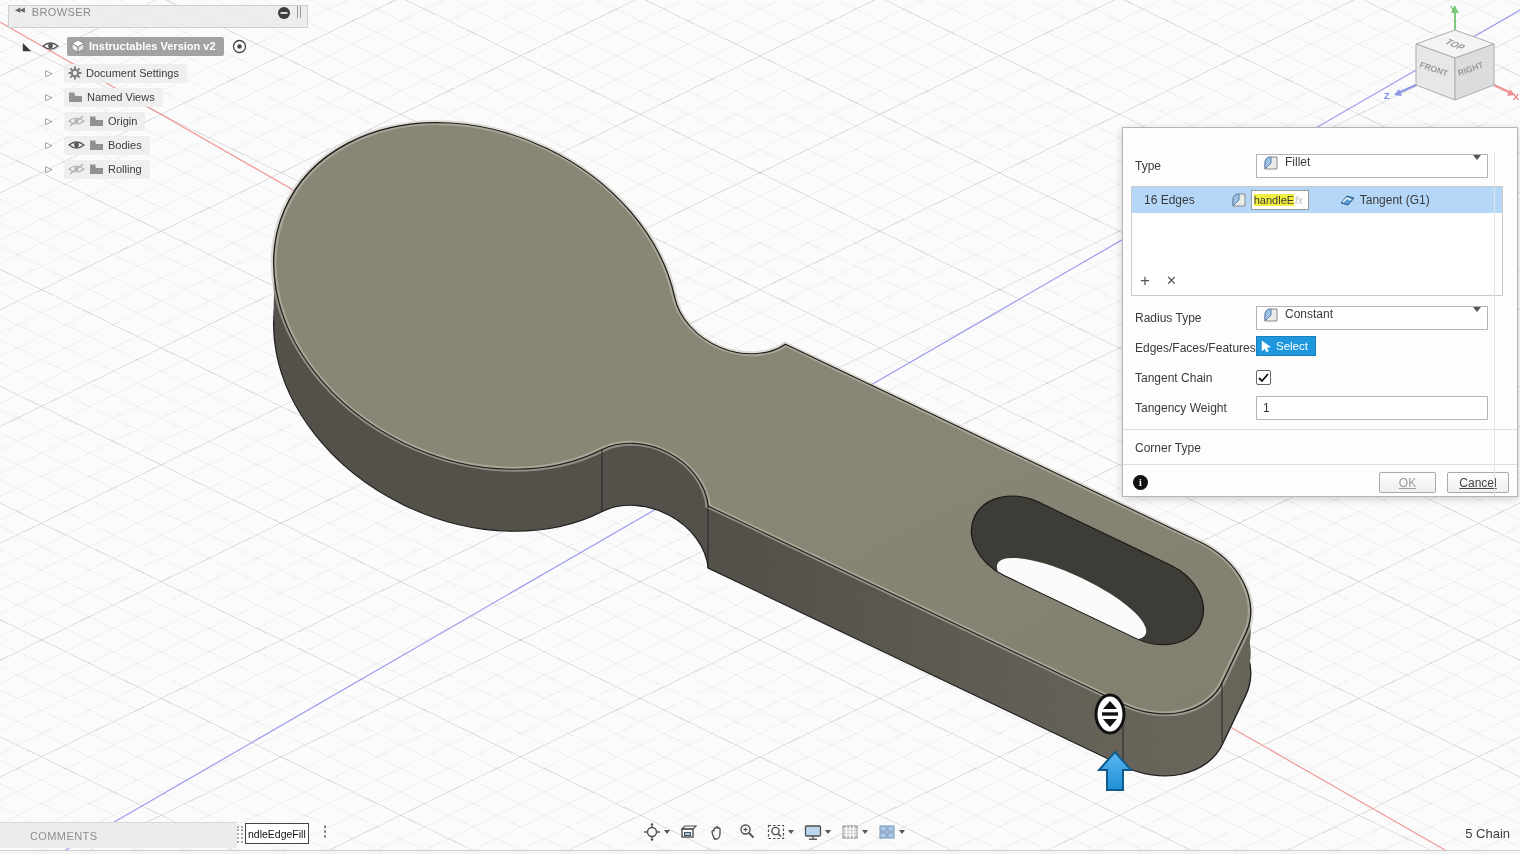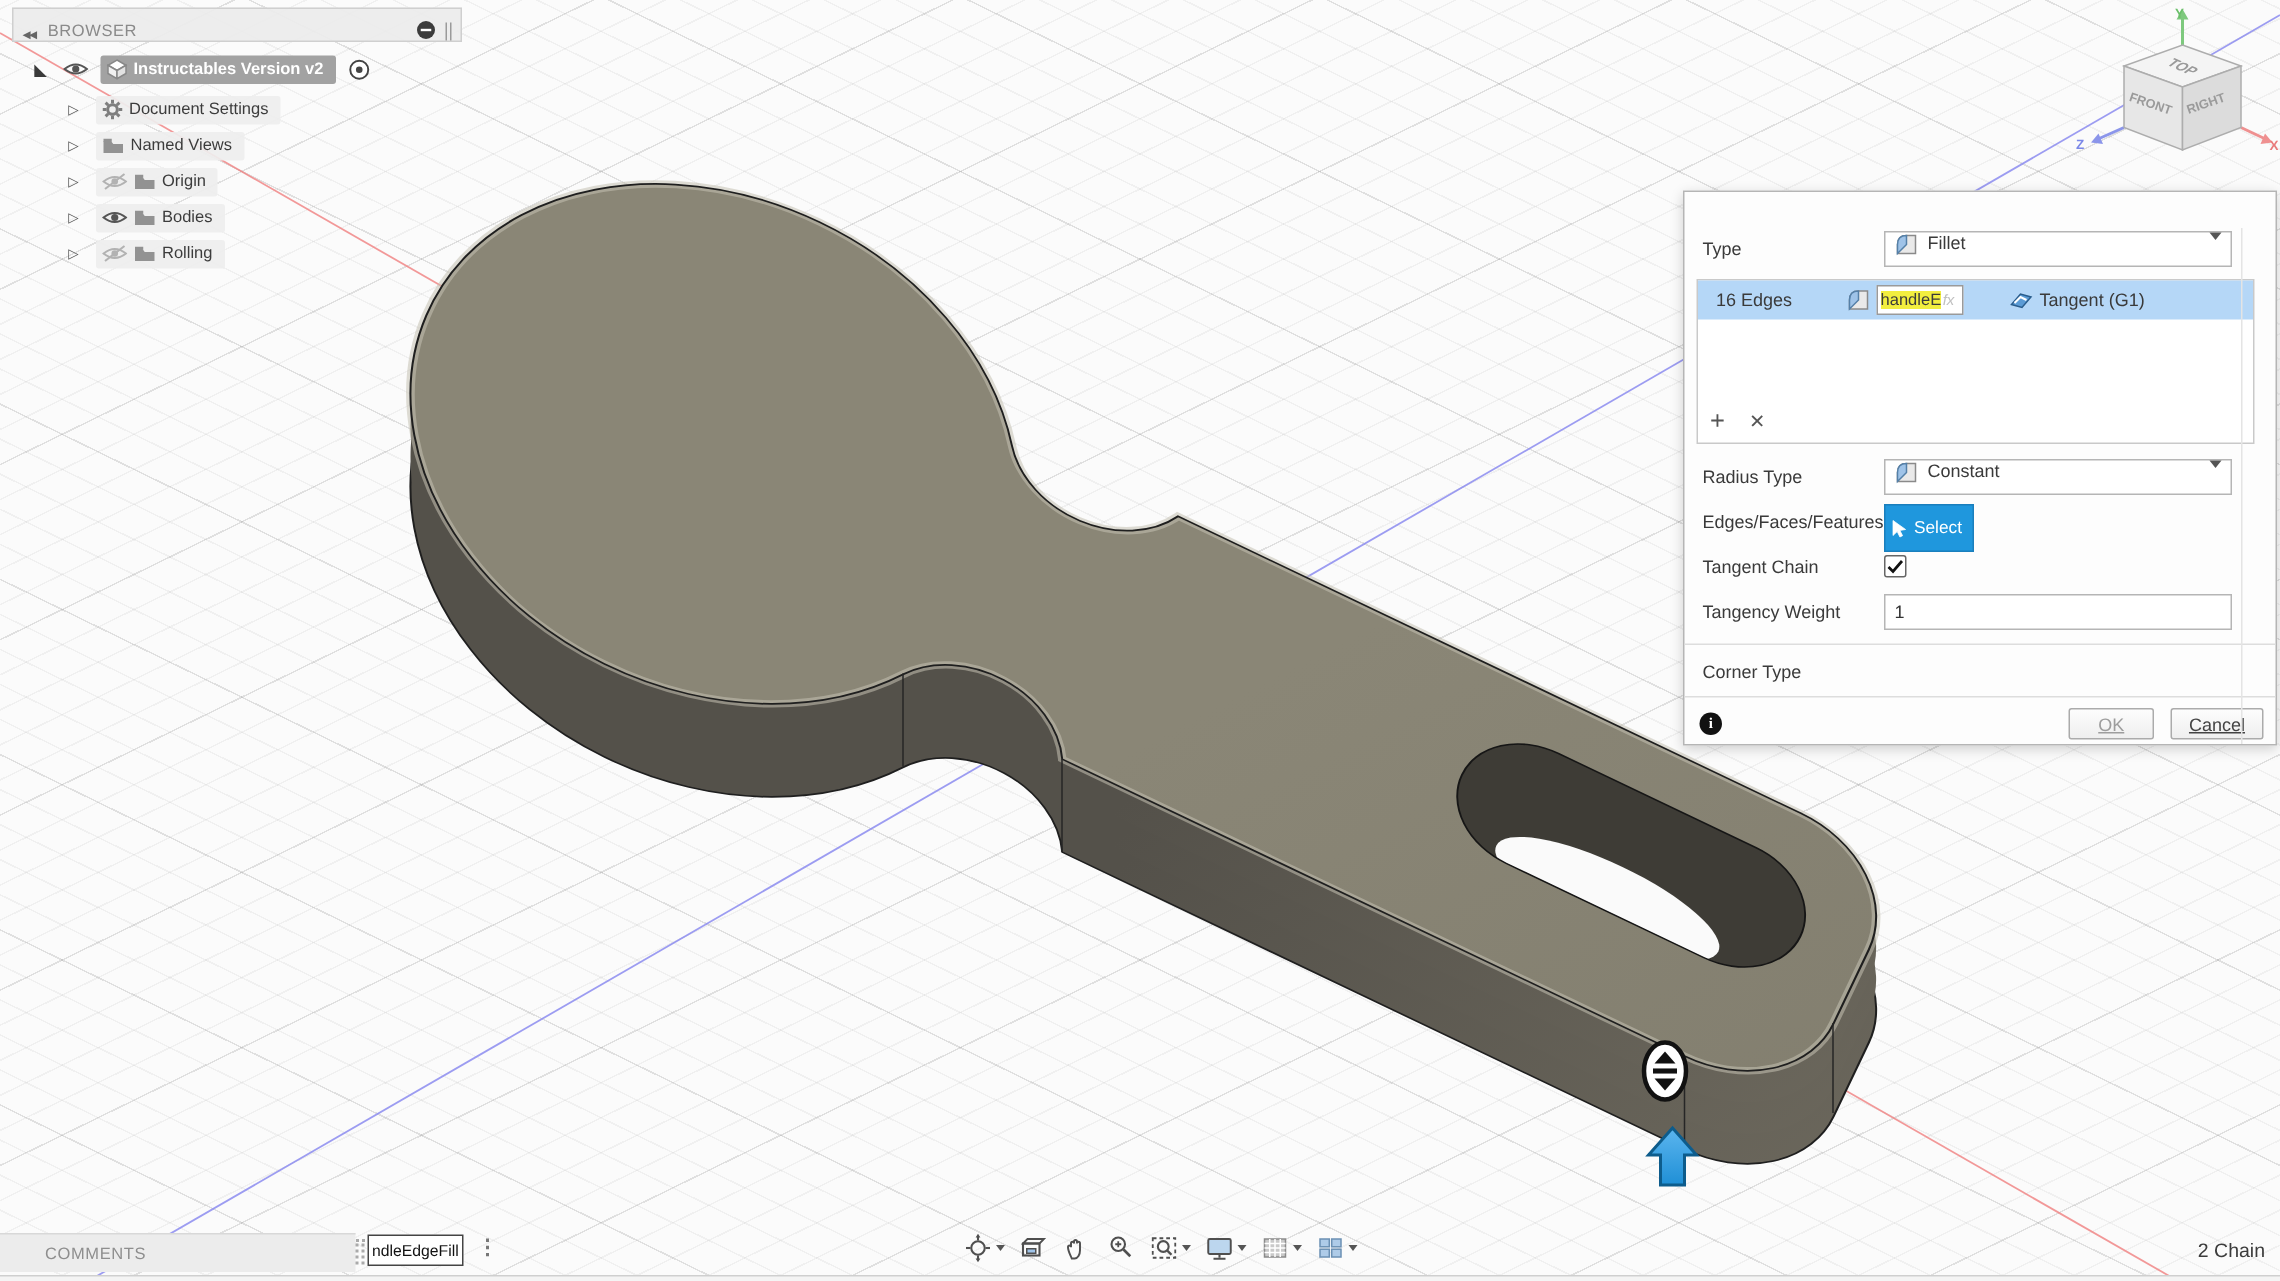--- a/index.html
+++ b/index.html
@@ -14,21 +14,21 @@
       repeating-linear-gradient(334deg, rgba(80,80,80,0.10) 0 1px, transparent 1px 105px),
       repeating-linear-gradient(26deg,  rgba(0,0,0,0.045) 0 1px, transparent 1px 21px),
       repeating-linear-gradient(334deg, rgba(0,0,0,0.045) 0 1px, transparent 1px 21px);
   }
   #scene { position:absolute; left:0; top:0; }
 
   
   .browser { position:absolute; left:0; top:5px; width:312px; font-size:11px; color:#3c3c3c; }
   .browser-header { position:absolute; left:8px; top:0; width:300px; height:23px;
     background:rgba(236,236,236,0.92); border:1px solid #cfcfcf;
-    display:flex; align-items:flex-end; padding:0 6px; }
+    display:flex; align-items:flex-start; padding:0 6px; }
   .browser-header .title { color:#8a8a8a; letter-spacing:.4px; margin-left:8px; flex:1; }
   .brow { position:absolute; display:flex; align-items:center; height:20px; }
   .pill { display:flex; align-items:center; gap:4px; background:rgba(238,238,238,0.92);
     border-radius:2px; padding:2px 8px 2px 4px; height:19px; }
   .pill.root { background:#a2a2a2; color:#fff; font-weight:bold; }
   .exp { color:#5a5a5a; font-size:9px; width:14px; text-align:center; cursor:default; }
   .exp.open { color:#3a3a3a; font-size:11px; }
   .gap8 { width:8px; }
 
   
@@ -49,21 +49,21 @@
     background:#fff; border:1px solid #c9c9c9; }
   .sel-row { position:absolute; left:0; top:0; width:100%; height:26px; background:#b5d7f7;
     display:flex; align-items:center; padding:0 12px; }
   .namebox { width:58px; height:20px; background:#fff; border:1px solid #9a9a9a;
     display:flex; align-items:center; padding:0 2px; overflow:hidden; white-space:nowrap; }
   .namebox .hl { background:#f2ee3f; font-size:11px; }
   .namebox .fx { color:#c0c0c0; font-style:italic; font-size:10px; margin-left:1px; }
   .plusx { position:absolute; bottom:6px; left:8px; display:flex; gap:16px; color:#555; }
   .plusx .plus { font-size:17px; line-height:17px; cursor:default; }
   .plusx .xdel { font-size:13px; line-height:17px; cursor:default; }
-  .selbtn { position:absolute; left:133px; width:60px; height:32px; background:#1f97dd;
+  .selbtn { position:absolute; left:133px; width:60px; height:20px; background:#1f97dd;
     border:1px solid #1a7fbd; color:#fff; display:flex; align-items:center; gap:4px;
     padding:0 4px; font-size:11.5px; }
   .checkbox { position:absolute; left:133px; width:15px; height:15px; background:#fff;
     border:1.5px solid #666; border-radius:2px; display:flex; align-items:center; justify-content:center; }
   .textinput { position:absolute; left:133px; width:232px; height:24px; border:1px solid #b5b5b5;
     background:#fff; font-size:12px; padding:0 6px; font-family:"Liberation Sans",sans-serif; color:#333; }
   .divider { position:absolute; left:0; width:100%; height:1px; background:#ddd; }
   .dlg-footer-btn { position:absolute; height:21px; background:linear-gradient(#fdfdfd,#efefef);
     border:1px solid #ababab; border-radius:2px; font-size:12px;
     font-family:"Liberation Sans",sans-serif;text-decoration:underline; }
@@ -460,14 +460,14 @@
     <span class="caret"></span>
   </div>
 </div>
 
 <div class="comments">
   <span class="lbl">COMMENTS</span>
 </div>
 <div class="drag-dots"></div>
 <input class="rename-input" value="ndleEdgeFillet" style="">
 <span class="kebab">⋮</span>
-<div class="chain-label">2 Chain</div>
+<div class="chain-label">5 Chain</div>
 <div class="bottomline"></div>
 
 </body></html>

